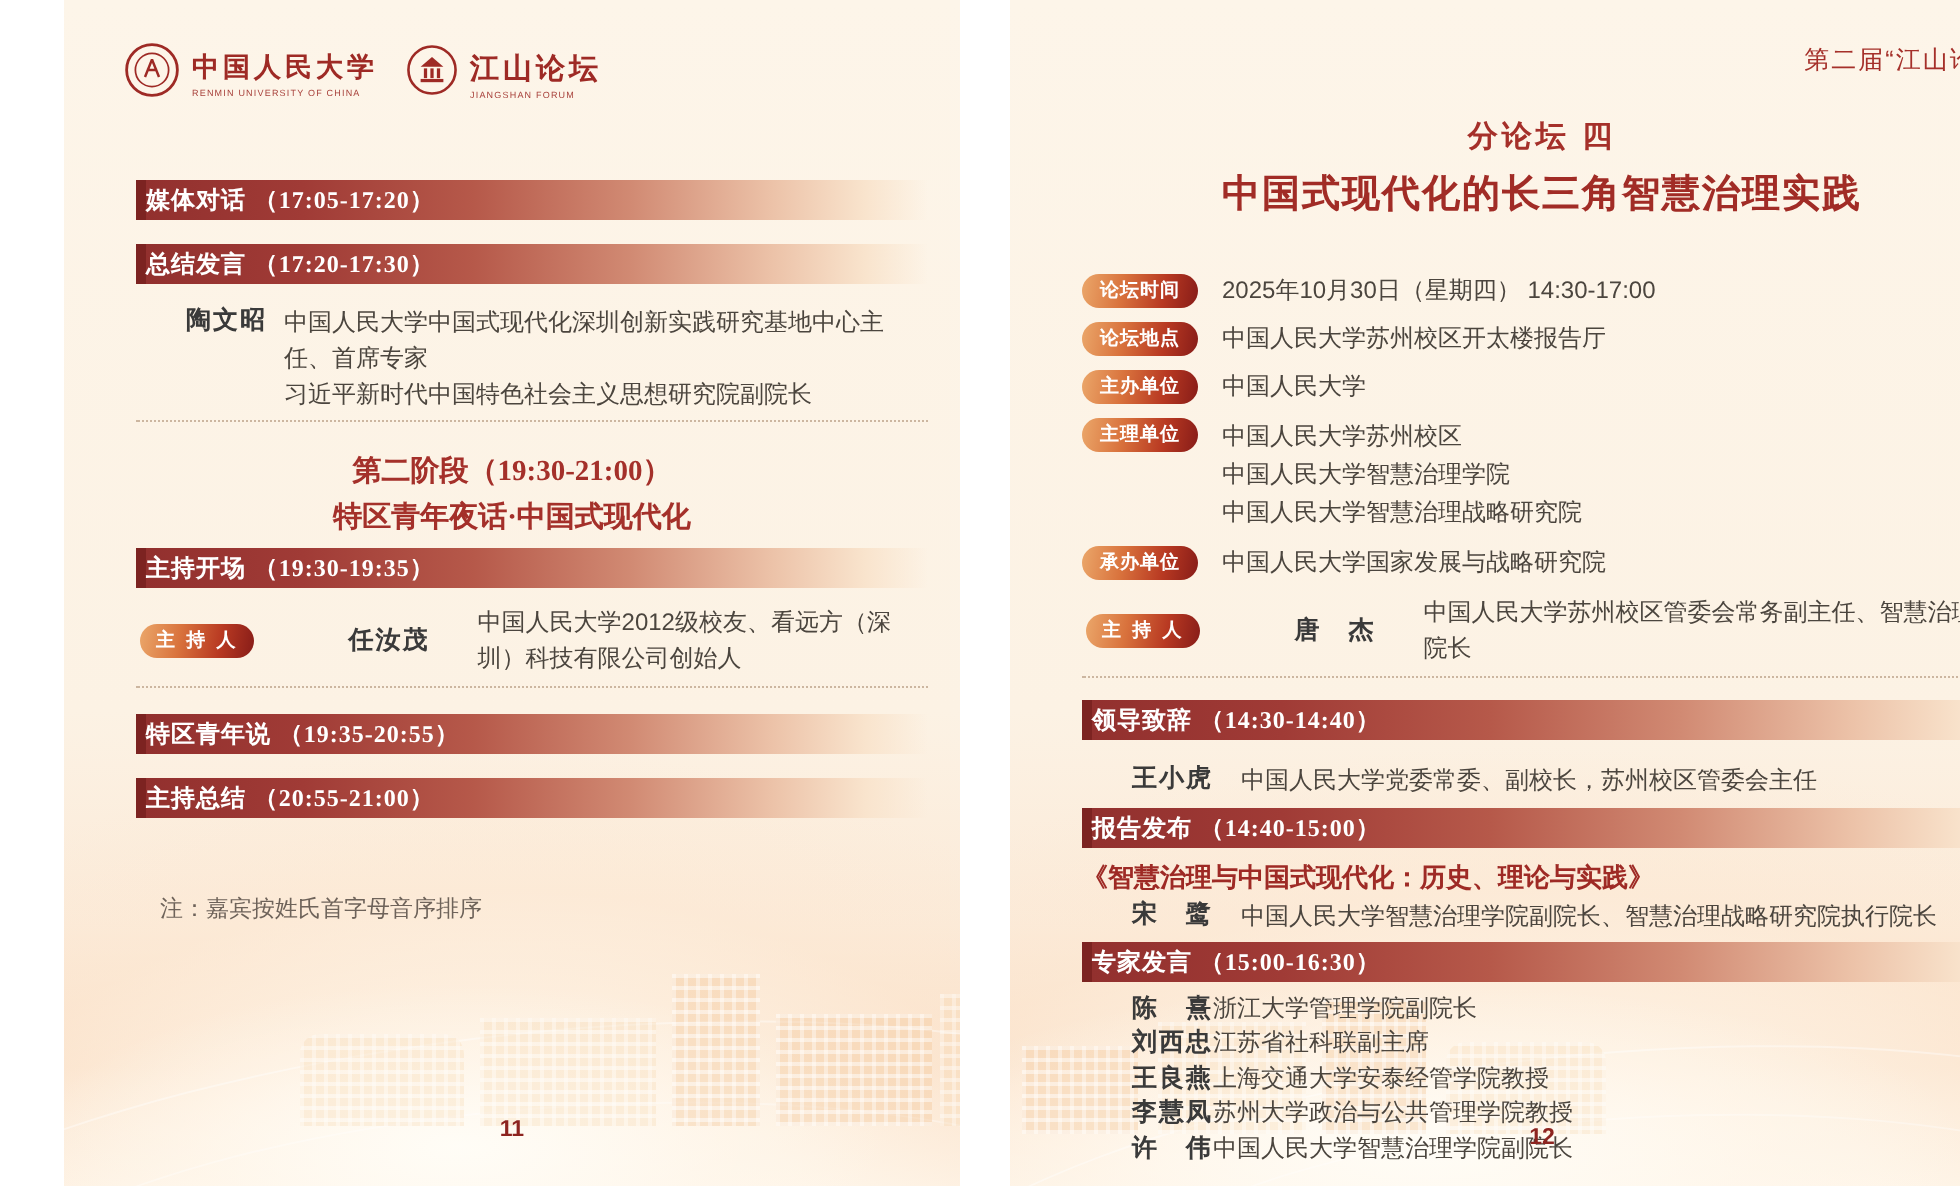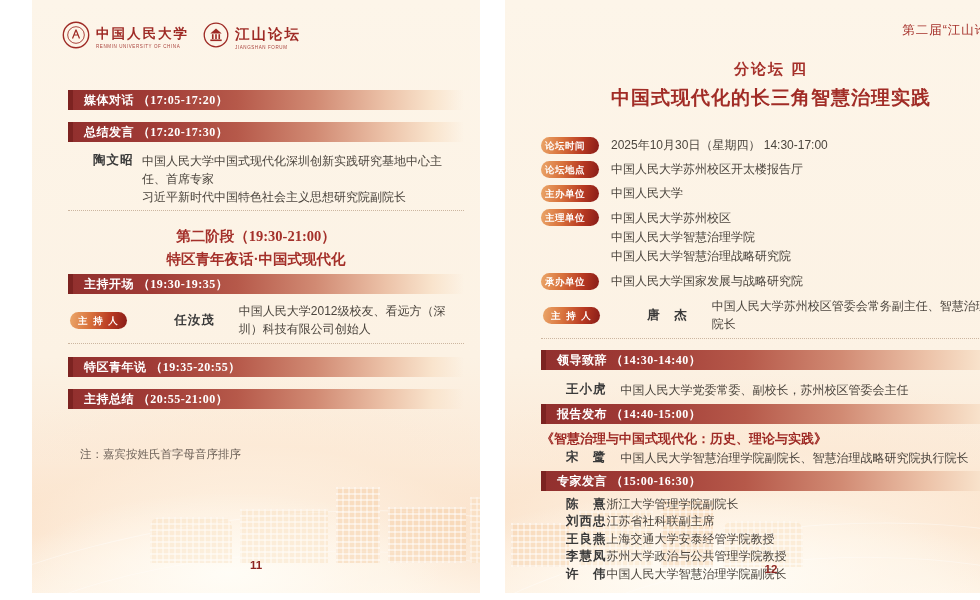--- a/index.html
+++ b/index.html
@@ -20,32 +20,32 @@
   .bld { position:absolute; bottom:30px; background-color:rgba(244,202,158,0.5);
     background-image:
       repeating-linear-gradient(180deg, rgba(255,255,255,0.55) 0 2px, rgba(255,255,255,0) 2px 6px),
       repeating-linear-gradient(90deg, rgba(255,255,255,0.45) 0 2px, rgba(255,255,255,0) 2px 6px);
     opacity:0.85; }
   .bld.soft { background-color:rgba(247,214,176,0.45); opacity:0.7; }
   .roof { border-radius:10px 10px 0 0; }
   .arc { position:absolute; border:1px solid rgba(255,255,255,0.65); border-radius:50%; }
 
   
-  .bar { height:20px; line-height:20px; margin:0 16px 0 36px; padding-left:11px;
+  .bar { height:20px; line-height:20px; margin:0 16px 0 36px; 
     border-left:5px solid #7c2321; color:#fff; font-size:12px; font-weight:bold; letter-spacing:0.5px;
     background:linear-gradient(90deg,#92302e 0%,#a03b36 20%,#b6594a 42%,#d18a73 62%,#ecc2a8 80%,#f9e4cd 92%,rgba(250,238,226,0) 100%);
     white-space:nowrap; }
   .bar .time { font-family:"Liberation Serif",serif; font-size:12px; }
 
   .dots { border-top:1px dotted #ccb6a0; margin:4px 16px 0 36px; height:0; }
 
   .pill { display:inline-block; height:17px; line-height:17px; padding:0 8px; border-radius:9px;
     background:linear-gradient(100deg,#eba76a 0%,#d9733d 35%,#b83922 70%,#871c18 100%);
     color:#fff; font-size:9.5px; font-weight:bold; letter-spacing:1.5px; white-space:nowrap; }
-  .pill.fixed { width:58px; padding:0 4px; text-align:left; letter-spacing:0.5px; }
+  .pill.fixed { width:58px; padding:0 4px; text-align:center; letter-spacing:0.5px; }
 
   .person { display:flex; margin:0 16px 0 38px; align-items:flex-start; }
   .pname { font-weight:bold; color:#3a3a3a; font-size:12.5px; min-width:52px; letter-spacing:1px; white-space:nowrap;padding-left:23px; }
   .pdesc { color:#4b453e; font-size:12px; line-height:18px; }
 
   .host-row { display:flex; align-items:center; gap:24px; margin:0 16px 0 38px; }
   .host-row .pname { min-width:auto; }
 
   
   .logo-row { display:flex; align-items:center; gap:14px; margin:20px 0 0 30px; height:34px; }

